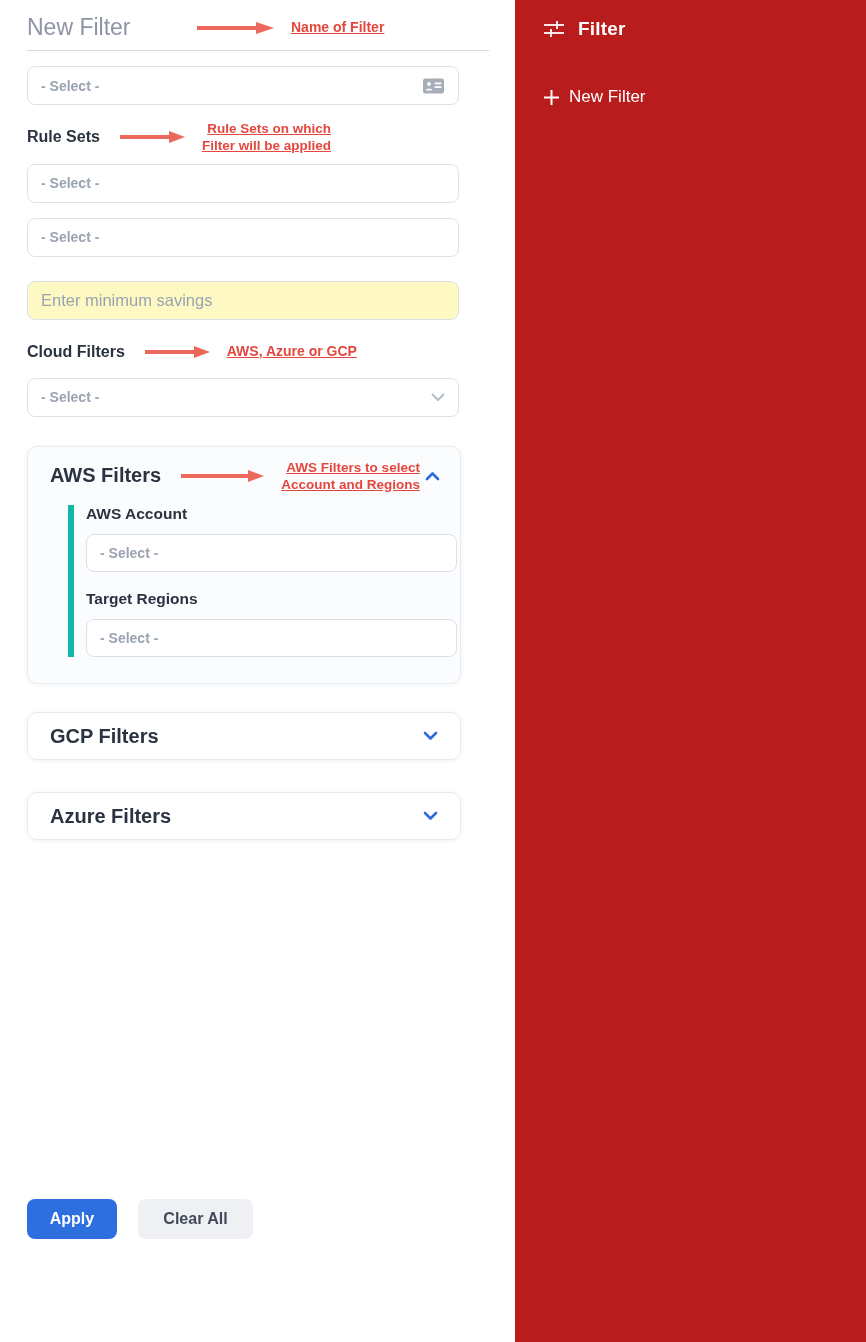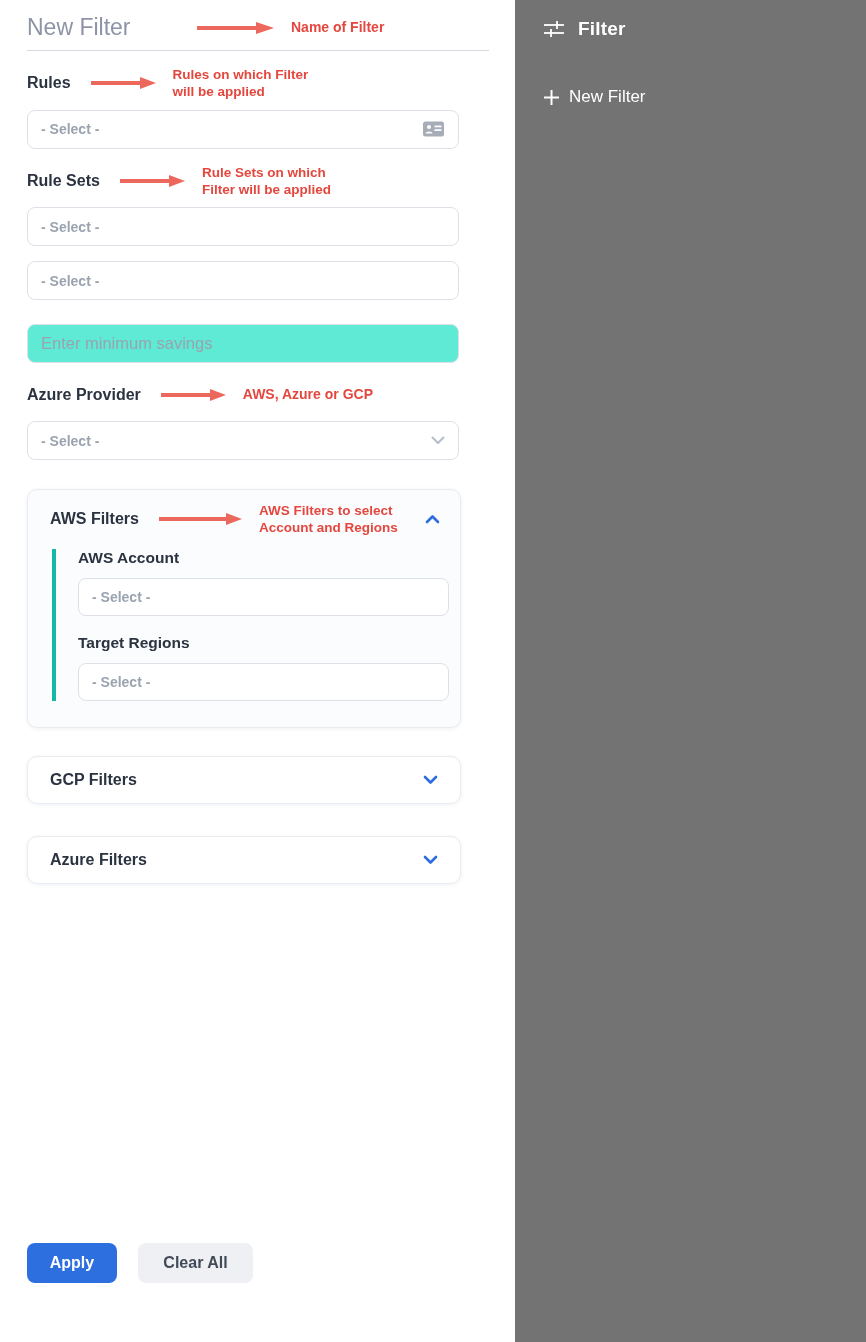--- a/index.html
+++ b/index.html
@@ -14,58 +14,58 @@
   .title-row { display:flex; align-items:center; }
   .title-input { border:none; outline:none; font-family:"Liberation Sans",sans-serif;
     font-size:23px; color:#8e93a6; width:150px; background:transparent; }
   .title-input::placeholder { color:#8e93a6; }
   .divider { width:462px; border:none; border-top:1px solid #d6dae0; margin-top:9px; }
 
   .field { margin-top:15px; }
   .label-row { display:flex; align-items:center; min-height:34px; }
   .flabel { font-size:16px; font-weight:700; color:#2b3240; white-space:nowrap; }
   .arrow { flex:none; margin:0 16px 0 18px; }
-  .ann { color:#e4473e; font-weight:700; font-size:13.5px; line-height:1.28; text-align:left; }
+  .ann { color:#e4473e; font-weight:700; font-size:13.5px; line-height:1.28; text-align:right;text-decoration:underline; }
   .ann-lg { font-size:14px; }
 
   .selectbox { margin-top:9px; width:432px; height:39px; background:#fff;
     border:1px solid #dde1e7; border-radius:8px; display:flex; align-items:center;
     justify-content:space-between; padding:0 13px; cursor:pointer; }
   .ph { color:#9aa3b0; font-size:14px;font-weight:bold; }
-  .textinput { margin-top:9px; width:432px; height:39px; background:#5eead4;
+  .textinput { margin-top:9px; width:432px; height:39px; background:#fef9c3;
     border:1px solid #dde1e7; border-radius:8px; padding:0 13px; font-size:16.5px;
     color:#2b3240; outline:none; font-family:"Liberation Sans",sans-serif; }
   .textinput::placeholder { color:#9aa3b0; }
 
   
   .card { width:434px; border:1px solid #e8ecf1; border-radius:10px;
     box-shadow:0 1px 4px rgba(30,50,90,.07); background:#fff; }
   .card-aws { margin-top:29px; background:#fbfcfe; padding:12px 20px 26px 22px; }
   .card-head { display:flex; align-items:center; cursor:pointer; }
-  .card-title { font-size:16px; font-weight:700; color:#2b3240; white-space:nowrap; }
+  .card-title { font-size:20px; font-weight:700; color:#2b3240; white-space:nowrap; }
   .chev { margin-left:auto; flex:none; }
-  .aws-inner { margin-top:12px; margin-left:2px; border-left:4px solid #14b8a6; padding-left:22px; }
+  .aws-inner { margin-top:12px; margin-left:18px; border-left:6px solid #14b8a6; padding-left:12px; }
   .sub-label { font-size:15.5px; font-weight:700; color:#2b3240; margin-top:18px; }
   .sub-label:first-child { margin-top:4px; }
   .sub-select { margin-top:11px; width:371px; height:38px; background:#fff;
     border:1px solid #dde1e7; border-radius:8px; display:flex; align-items:center;
     padding:0 13px; cursor:pointer; }
   .card-collapsed { margin-top:32px; height:48px; display:flex; align-items:center;
     padding:0 22px; cursor:pointer; }
   .card-gcp { margin-top:28px; }
 
   
   .btn-row { margin-top:359px; display:flex; align-items:center; }
   .btn { border:none; border-radius:8px; height:40px; font-family:"Liberation Sans",sans-serif;
     font-size:16px; font-weight:700; cursor:pointer; }
   .btn-apply { width:90px; background:#2e6fe0; color:#ffffff; }
   .btn-clear { width:115px; margin-left:21px; background:#eef0f4; color:#424a58; }
 
   
-  .sidebar { width:351px; height:100%; background:#737373; color:#fff; padding:18px 0 0 28px; }
+  .sidebar { width:351px; height:100%; background:#b91c1c; color:#fff; padding:18px 0 0 28px; }
   .sb-head { display:flex; align-items:center; gap:13px; }
   .sb-title { font-size:19px; font-weight:700; letter-spacing:.2px; }
   .sb-item { margin-top:47px; display:flex; align-items:center; gap:9px; cursor:pointer; }
   .sb-item-label { font-size:17px; color:#fff; }
 </style>
 </head>
 <body>
 
 <div class="app">
 
@@ -76,31 +76,20 @@
         <input class="title-input" placeholder="New Filter" style="">
         <svg class="arrow" width="80" height="12" viewBox="0 0 80 12">
           <line x1="2" y1="6" x2="62" y2="6" stroke="#ec685d" stroke-width="4"></line>
           <path d="M61 0 L79 6 L61 12 Z" fill="#ec685d"></path>
         </svg>
         <div class="ann ann-lg">Name of Filter</div>
       </div>
       <hr class="divider">
 
       <div class="field">
-        <div class="label-row">
-          <span class="flabel">Rules</span>
-          <svg class="arrow" width="68" height="12" viewBox="0 0 68 12">
-            <line x1="2" y1="6" x2="52" y2="6" stroke="#ec685d" stroke-width="4"></line>
-            <path d="M51 0 L67 6 L51 12 Z" fill="#ec685d"></path>
-          </svg>
-          <div class="ann">
-            <div>Rules on which Filter</div>
-            <div>will be applied</div>
-          </div>
-        </div>
         <div class="selectbox">
           <span class="ph">- Select -</span>
           <svg width="23" height="18" viewBox="0 0 23 18">
             <rect x="1" y="1.5" width="21" height="15" rx="2.5" fill="#a7adb6"></rect>
             <circle cx="7" cy="7" r="2" fill="#fbfcfe"></circle>
             <path d="M3.5 13.5 C3.5 10.8 10.5 10.8 10.5 13.5 Z" fill="#fbfcfe"></path>
             <rect x="12.5" y="5.5" width="7" height="1.8" fill="#fbfcfe"></rect>
             <rect x="12.5" y="9.2" width="7" height="1.8" fill="#fbfcfe"></rect>
           </svg>
         </div>
@@ -128,21 +117,21 @@
           <span class="ph">- Select -</span>
         </div>
       </div>
 
       <div class="field">
         <input class="textinput" placeholder="Enter minimum savings" style="">
       </div>
 
       <div class="field">
         <div class="label-row">
-          <span class="flabel">Azure Provider</span>
+          <span class="flabel">Cloud Filters</span>
           <svg class="arrow" width="68" height="12" viewBox="0 0 68 12">
             <line x1="2" y1="6" x2="52" y2="6" stroke="#ec685d" stroke-width="4"></line>
             <path d="M51 0 L67 6 L51 12 Z" fill="#ec685d"></path>
           </svg>
           <div class="ann ann-lg">AWS, Azure or GCP</div>
         </div>
         <div class="selectbox">
           <span class="ph">- Select -</span>
           <svg width="14" height="9" viewBox="0 0 14 9">
             <path d="M1.5 1.5 L7 7 L12.5 1.5" fill="none" stroke="#b6bdc9" stroke-width="2" stroke-linecap="round" stroke-linejoin="round"></path>

